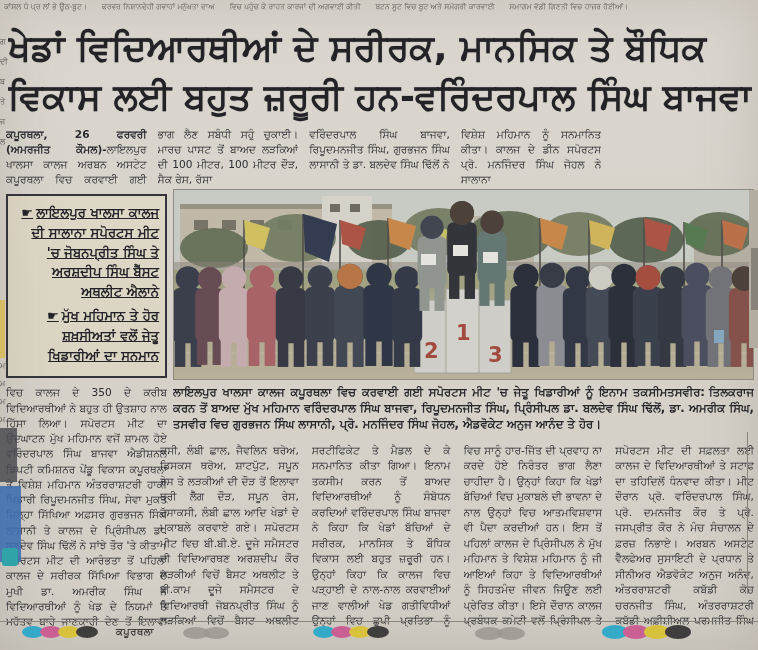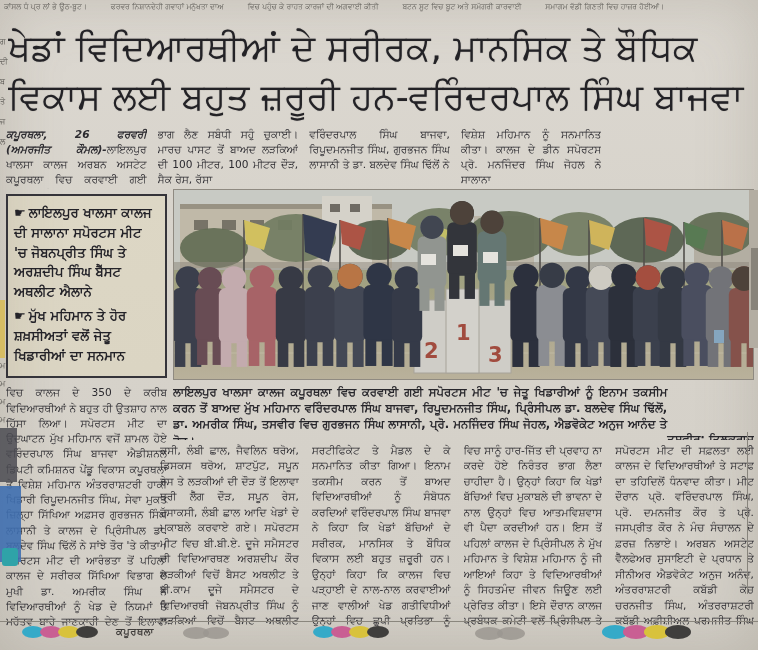--- a/index.html
+++ b/index.html
@@ -13,73 +13,74 @@
     margin:0 auto;
     background:
       linear-gradient(180deg,#dcd8d1 0%,#d8d4cc 30%,#d5d1c9 70%,#d2cec6 100%);
     overflow:hidden;
     color:#26262a;
     box-shadow:inset 0 0 60px rgba(120,110,95,.25);
   }
   
   .top-strip{
     position:absolute;top:0;left:0;width:758px;height:20px;
-    display:flex;gap:24px;align-items:flex-start;
+    display:flex;gap:15px;align-items:flex-start;
     padding:2px 4px 0 4px;box-sizing:border-box;
     font-size:7.5px;color:#4c4a46;white-space:nowrap;overflow:hidden;
     opacity:.85;
   }
   .top-strip span{flex:0 0 auto;}
   
   .headline{
     position:absolute;left:8px;top:24px;width:744px;height:102px;
-    font-weight:400;color:#232226;
+    font-weight:700;color:#232226;
     font-size:36px;line-height:1.35;
     white-space:nowrap;overflow:hidden;
     text-shadow:0 0 1px rgba(35,34,38,.4);
   }
   
   .intro-row{
     position:absolute;left:6px;top:127px;width:747px;height:62px;
     display:grid;grid-template-columns:repeat(5,1fr);column-gap:11px;
     font-size:10.6px;line-height:1.42;text-align:justify;
     color:#2c2b30;overflow:hidden;
   }
   .intro-row .col{overflow:hidden;}
-  .dateline{font-weight:700;font-style:italic;}
+  .dateline{font-weight:700;}
   
   .left-rail{position:absolute;left:6px;top:194px;width:161px;height:436px;overflow:hidden;}
   .hbox{
     border:2.5px solid #35343a;
     background:rgba(235,225,175,.25);
     padding:7px 6px;
     font-size:13.2px;font-weight:700;line-height:1.5;
-    text-align:left;color:#242329;
+    text-align:right;color:#242329;
     min-height:140px;
+    text-decoration:underline;
   }
   .hbox .item{margin-bottom:4px;}
   .hand{font-weight:700;margin-right:3px;}
   .left-col-text{
     margin-top:7px;
     font-size:10.6px;line-height:1.44;text-align:justify;color:#2c2b30;
   }
   
   .photo{
     position:absolute;left:173px;top:189px;width:581px;height:191px;
     border:1px solid #8f8a81;background:#c9ccc3;box-sizing:border-box;
     overflow:hidden;
   }
   .photo svg{display:block;width:100%;height:100%;filter:saturate(.78) contrast(.93) brightness(1.02);}
   
   .caption{
     position:absolute;left:173px;top:384px;width:581px;height:56px;
     font-size:11.6px;font-weight:700;line-height:1.4;text-align:justify;
     color:#28272c;overflow:hidden;
   }
-  .credit{float:right;font-weight:700;margin-top:47px;}
+  .credit{float:right;font-weight:700;}
   
   .body-row{
     position:absolute;left:160px;top:443px;width:594px;height:186px;
     display:grid;grid-template-columns:repeat(4,1fr);column-gap:13px;
     font-size:10.6px;line-height:1.46;text-align:justify;color:#2c2b30;
   }
   .body-row .col{overflow:hidden;}
   
   .footer-line{position:absolute;left:0;top:621px;width:758px;height:1px;background:#8a867d;}
   .dot{position:absolute;border-radius:50%;}

